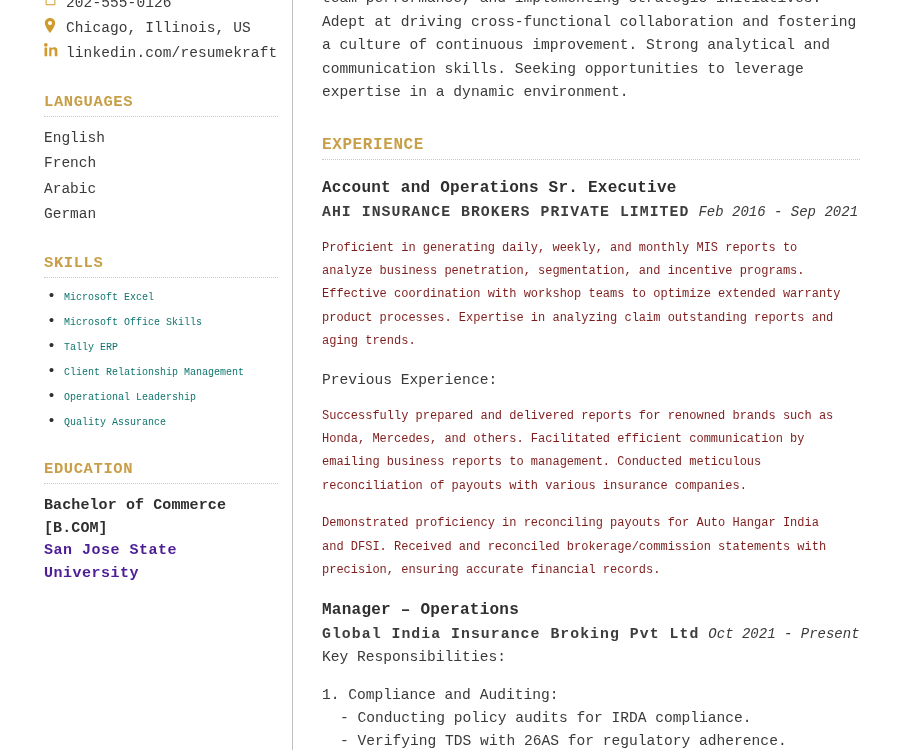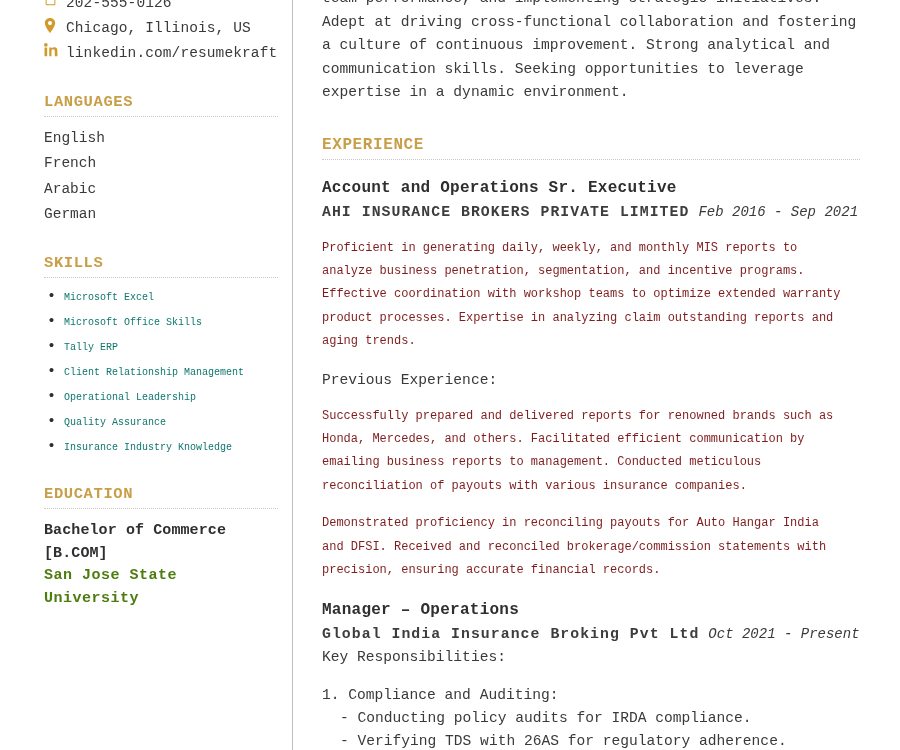--- a/index.html
+++ b/index.html
@@ -124,21 +124,21 @@
     font-size: 15px;
     font-weight: bold;
     color: #2f2f2f;
     line-height: 22.5px;
     margin: 11px 0 0 0;
     letter-spacing: 0.1px;
   }
   .edu-school {
     font-size: 15px;
     font-weight: bold;
-    color: #4d7c0f;
+    color: #4c1d95;
     line-height: 22.5px;
     margin: 0;
     letter-spacing: 0.5px;
   }
   .edu-date {
     font-size: 13.5px;
     font-style: italic;
     color: #4a4a4a;
     line-height: 20px;
     margin: 0;
@@ -276,21 +276,20 @@
     <section class="sec-block">
       <h2 class="sec-head">SKILLS</h2>
       <hr class="sec-rule">
       <ul class="bullet-list">
         <li>Microsoft Excel</li>
         <li>Microsoft Office Skills</li>
         <li>Tally ERP</li>
         <li>Client Relationship Management</li>
         <li>Operational Leadership</li>
         <li>Quality Assurance</li>
-        <li>Insurance Industry Knowledge</li>
       </ul>
     </section>
 
     <section class="sec-block">
       <h2 class="sec-head">EDUCATION</h2>
       <hr class="sec-rule">
       <p class="edu-degree">Bachelor of Commerce [B.COM]</p>
       <p class="edu-school">San Jose State University</p>
     </section>
 

